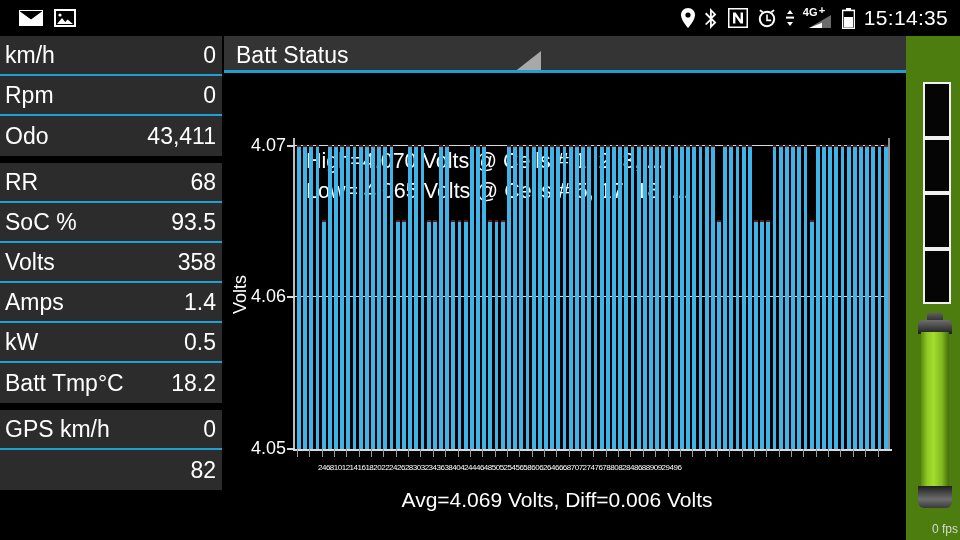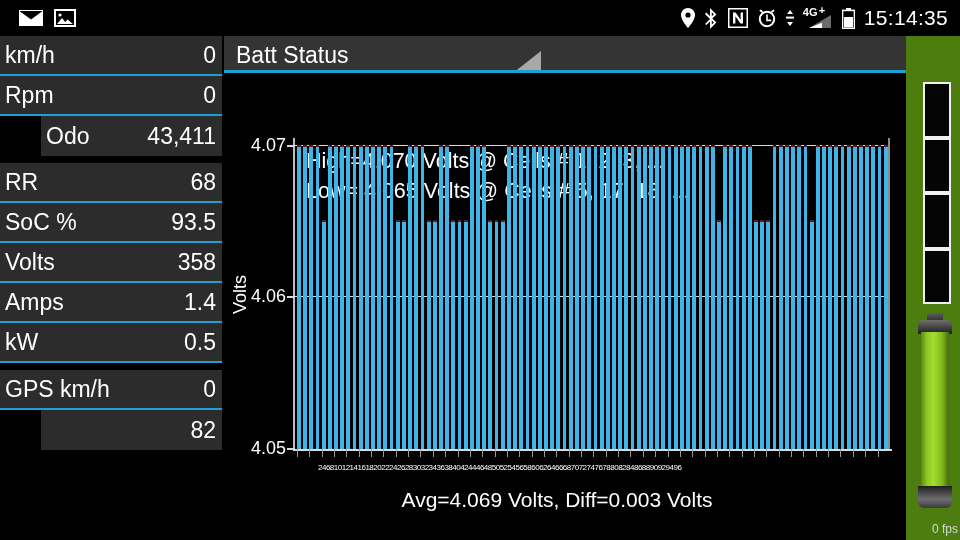--- a/index.html
+++ b/index.html
@@ -23,21 +23,21 @@
   }
   .grp{ background:#000; }
   .grp + .grp { margin-top:7px; }
   .row{
     position:relative; height:40px; background:#2c2c2c;
     display:flex; align-items:center; padding:0 6px 0 5px;
     border-bottom:2px solid #1ba1d4;
   }
   .row .lbl{ font-size:23px; color:#fff; white-space:nowrap; }
   .row .val{ margin-left:auto; font-size:23px; color:#fff; white-space:nowrap; }
-  .row.last{ border-bottom:none;margin-left:41px; }
+  .row.last{ border-bottom:none; }
   .row.redline{ border-bottom:2px solid #1ba1d4; box-shadow:0 2px 0 0 #5a1a1a; }
 
   
   #main{
     position:absolute; left:224px; top:36px; width:736px; height:504px;
     background:#000;
   }
   #titlebar{
     position:relative; height:37px; background:#343434;
     border-bottom:3px solid #1ba1d4; overflow:hidden;
@@ -201,20 +201,24 @@
         <span class="lbl">Volts</span>
         <span class="val">358</span>
       </div>
       <div class="row">
         <span class="lbl">Amps</span>
         <span class="val">1.4</span>
       </div>
       <div class="row">
         <span class="lbl">kW</span>
         <span class="val">0.5</span>
+      </div>
+      <div class="row last">
+        <span class="lbl">Batt Tmp°C</span>
+        <span class="val">18.2</span>
       </div>
     </div>
     <div class="grp">
       <div class="row">
         <span class="lbl">GPS km/h</span>
         <span class="val">0</span>
       </div>
       <div class="row last">
         <span class="val">82</span>
       </div>
@@ -431,21 +435,21 @@
           <div class="barcap" style="left: 582.646px; width: 3.82979px; bottom: 302.415px;"></div>
           <div class="bar" title="Cell 96: 4.070 V" style="left: 588.823px; width: 3.82979px; height: 303.415px; background: rgb(63, 180, 232);"></div>
           <div class="barcap" style="left: 588.823px; width: 3.82979px; bottom: 302.415px;"></div>
         </div>
     </div>
     <div id="xaxis"></div>
     <div id="xlabels">
         <div class="xlrow" style="top: 10px; left: 34px;">24681012141618202224262830323436384042444648505254565860626466687072747678808284868890929496</div>
       </div>
 
-    <div id="avgline">Avg=4.069 Volts, Diff=0.003 Volts</div>
+    <div id="avgline">Avg=4.069 Volts, Diff=0.006 Volts</div>
 
   <div class="ytick" style="top: 362px; width: 62px; left: 0px;">4.05</div>
       <div style="position: absolute; left: 63px; width: 8px; height: 2px; background: rgb(217, 217, 217); top: 372px;"></div>
       <div class="ytick" style="top: 210.293px; width: 62px; left: 0px;">4.06</div>
       <div style="position: absolute; left: 63px; width: 8px; height: 2px; background: rgb(217, 217, 217); top: 220.293px;"></div>
       <div class="ytick" style="top: 58.5854px; width: 62px; left: 0px;">4.07</div>
       <div style="position: absolute; left: 63px; width: 8px; height: 2px; background: rgb(217, 217, 217); top: 68.5854px;"></div>
       <div class="tickm" style="left: 72.9149px;"></div>
       <div class="tickm" style="left: 85.2691px;"></div>
       <div class="tickm" style="left: 97.6232px;"></div>

